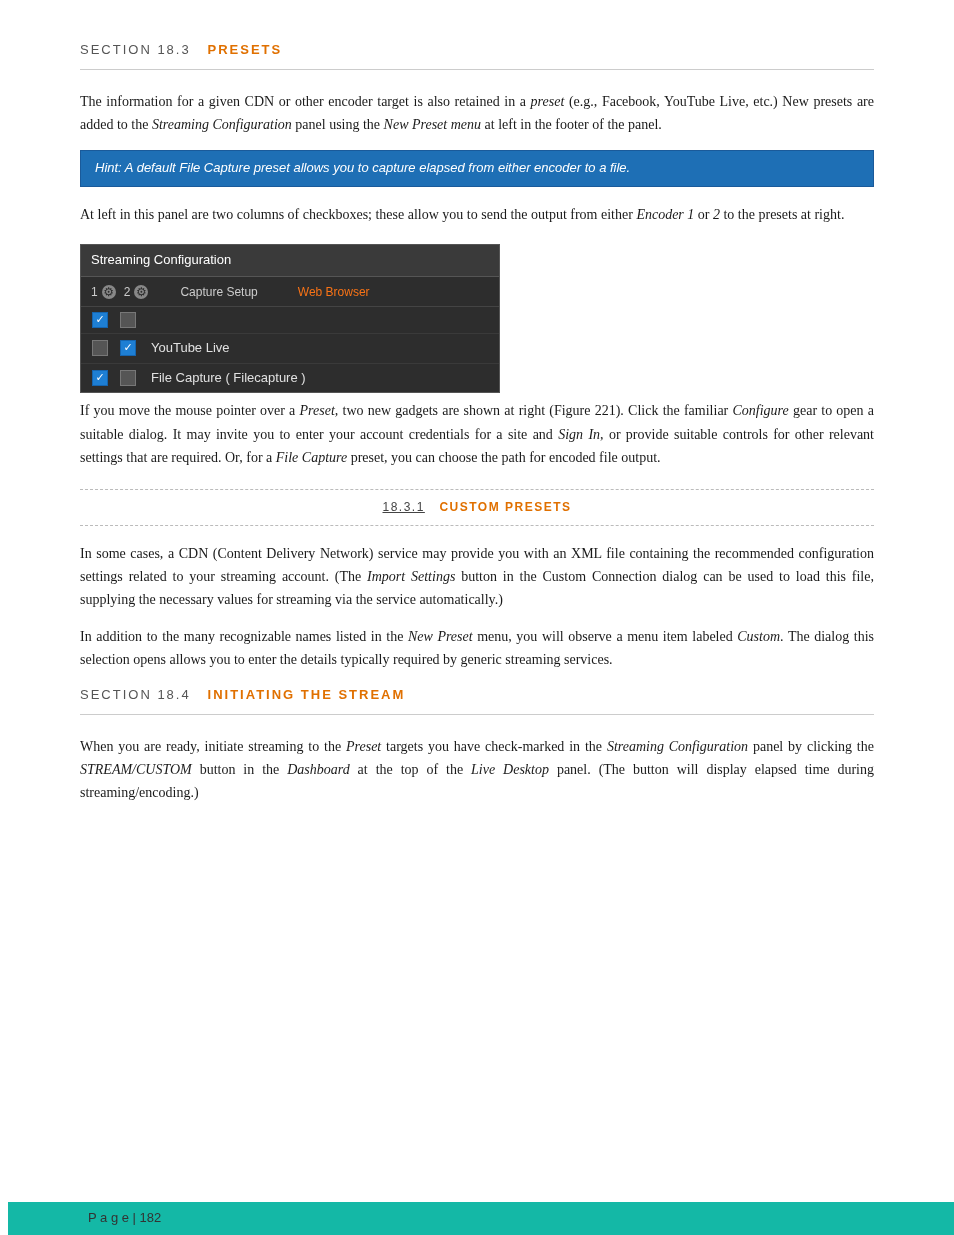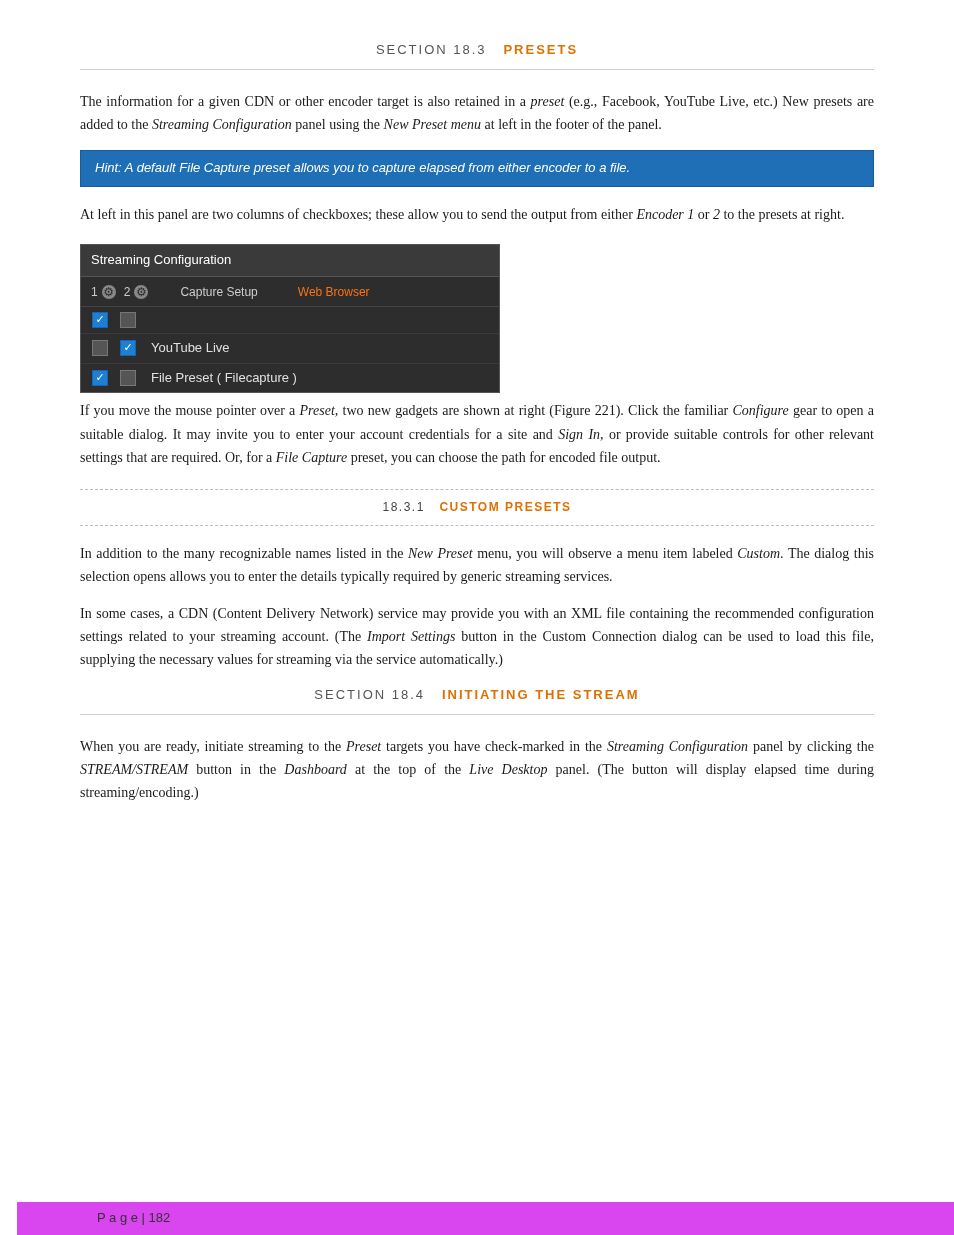--- a/index.html
+++ b/index.html
@@ -13,21 +13,21 @@
     .page {
       width: 954px;
       min-height: 1235px;
       background: #ffffff;
       padding: 40px 80px 40px 80px;
       position: relative;
     }
 
     
     .section-heading {
-      text-align: center;
+      text-align: left;
       font-size: 13px;
       letter-spacing: 2px;
       font-family: Arial, sans-serif;
       font-weight: normal;
       color: #333;
       margin-bottom: 20px;
       padding-bottom: 8px;
       border-bottom: 1px solid #ccc;
     }
     .section-heading .section-label {
@@ -171,34 +171,35 @@
       font-weight: normal;
       color: #333;
       margin: 20px 0 16px 0;
       padding: 8px 0;
       border-top: 1px dashed #bbb;
       border-bottom: 1px dashed #bbb;
     }
     .subsection-heading .sub-number {
       color: #444;
       text-transform: uppercase;
+      text-decoration: underline;
     }
     .subsection-heading .sub-title {
       color: #e07000;
       text-transform: uppercase;
       font-weight: bold;
     }
 
     
     .page-footer {
       position: absolute;
       bottom: 0;
-      left: 17px;
+      left: 8px;
       right: 0;
-      background: #d946ef;
+      background: #14b8a6;
       padding: 6px 80px;
       font-family: Arial, sans-serif;
       font-size: 13px;
       color: #333;
     }
   </style>
 </head>
 <body>
 
 <div class="page">
@@ -256,52 +257,52 @@
         <span class="preset-name">YouTube Live</span>
       </div>
 
       <div class="widget-row">
         <div class="check-cell">
           <div class="checkbox-checked">✓</div>
         </div>
         <div class="check-cell">
           <div class="checkbox-unchecked"></div>
         </div>
-        <span class="preset-name">File Preset ( Filecapture )</span>
+        <span class="preset-name">File Capture ( Filecapture )</span>
       </div>
     </div>
   </div>
 
 
   <p class="body-text">
     If you move the mouse pointer over a <em>Preset,</em> two new gadgets are shown at right (Figure 221).  Click the familiar <em>Configure</em> gear to open a suitable dialog.  It may invite you to enter your account credentials for a site and <em>Sign In</em>, or provide suitable controls for other relevant settings that are required.  Or, for a <em>File Capture</em> preset, you can choose the path for encoded file output.
   </p>
 
 
   <div class="subsection-heading">
     <span class="sub-number">18.3.1</span>
     &nbsp;
     <span class="sub-title">CUSTOM PRESETS</span>
   </div>
 
   <p class="body-text">
+    In some cases, a CDN (Content Delivery Network) service may provide you with an XML file containing the recommended configuration settings related to your streaming account.  (The <em>Import Settings</em> button in the Custom Connection dialog can be used to load this file, supplying the necessary values for streaming via the service automatically.)
+  </p>
+
+  <p class="body-text">
     In addition to the many recognizable names listed in the <em>New Preset</em> menu, you will observe a menu item labeled <em>Custom</em>. The dialog this selection opens allows you to enter the details typically required by generic streaming services.
-  </p>
-
-  <p class="body-text">
-    In some cases, a CDN (Content Delivery Network) service may provide you with an XML file containing the recommended configuration settings related to your streaming account.  (The <em>Import Settings</em> button in the Custom Connection dialog can be used to load this file, supplying the necessary values for streaming via the service automatically.)
   </p>
 
   <div class="section-heading" style="">
     <span class="section-label">SECTION 18.4</span>
     &nbsp;
     <span class="section-title">INITIATING THE STREAM</span>
   </div>
 
   <p class="body-text">
-    When you are ready, initiate streaming to the <em>Preset</em> targets you have check-marked in the <em>Streaming Configuration</em> panel by clicking the <em>STREAM/STREAM</em> button in the <em>Dashboard</em> at the top of the <em>Live Desktop</em> panel. (The button will display elapsed time during streaming/encoding.)
+    When you are ready, initiate streaming to the <em>Preset</em> targets you have check-marked in the <em>Streaming Configuration</em> panel by clicking the <em>STREAM/CUSTOM</em> button in the <em>Dashboard</em> at the top of the <em>Live Desktop</em> panel. (The button will display elapsed time during streaming/encoding.)
   </p>
 
   <div class="page-footer">
     <span>P a g e  |  <span>182</span></span>
   </div>
 
 </div>
 
 </body></html>

